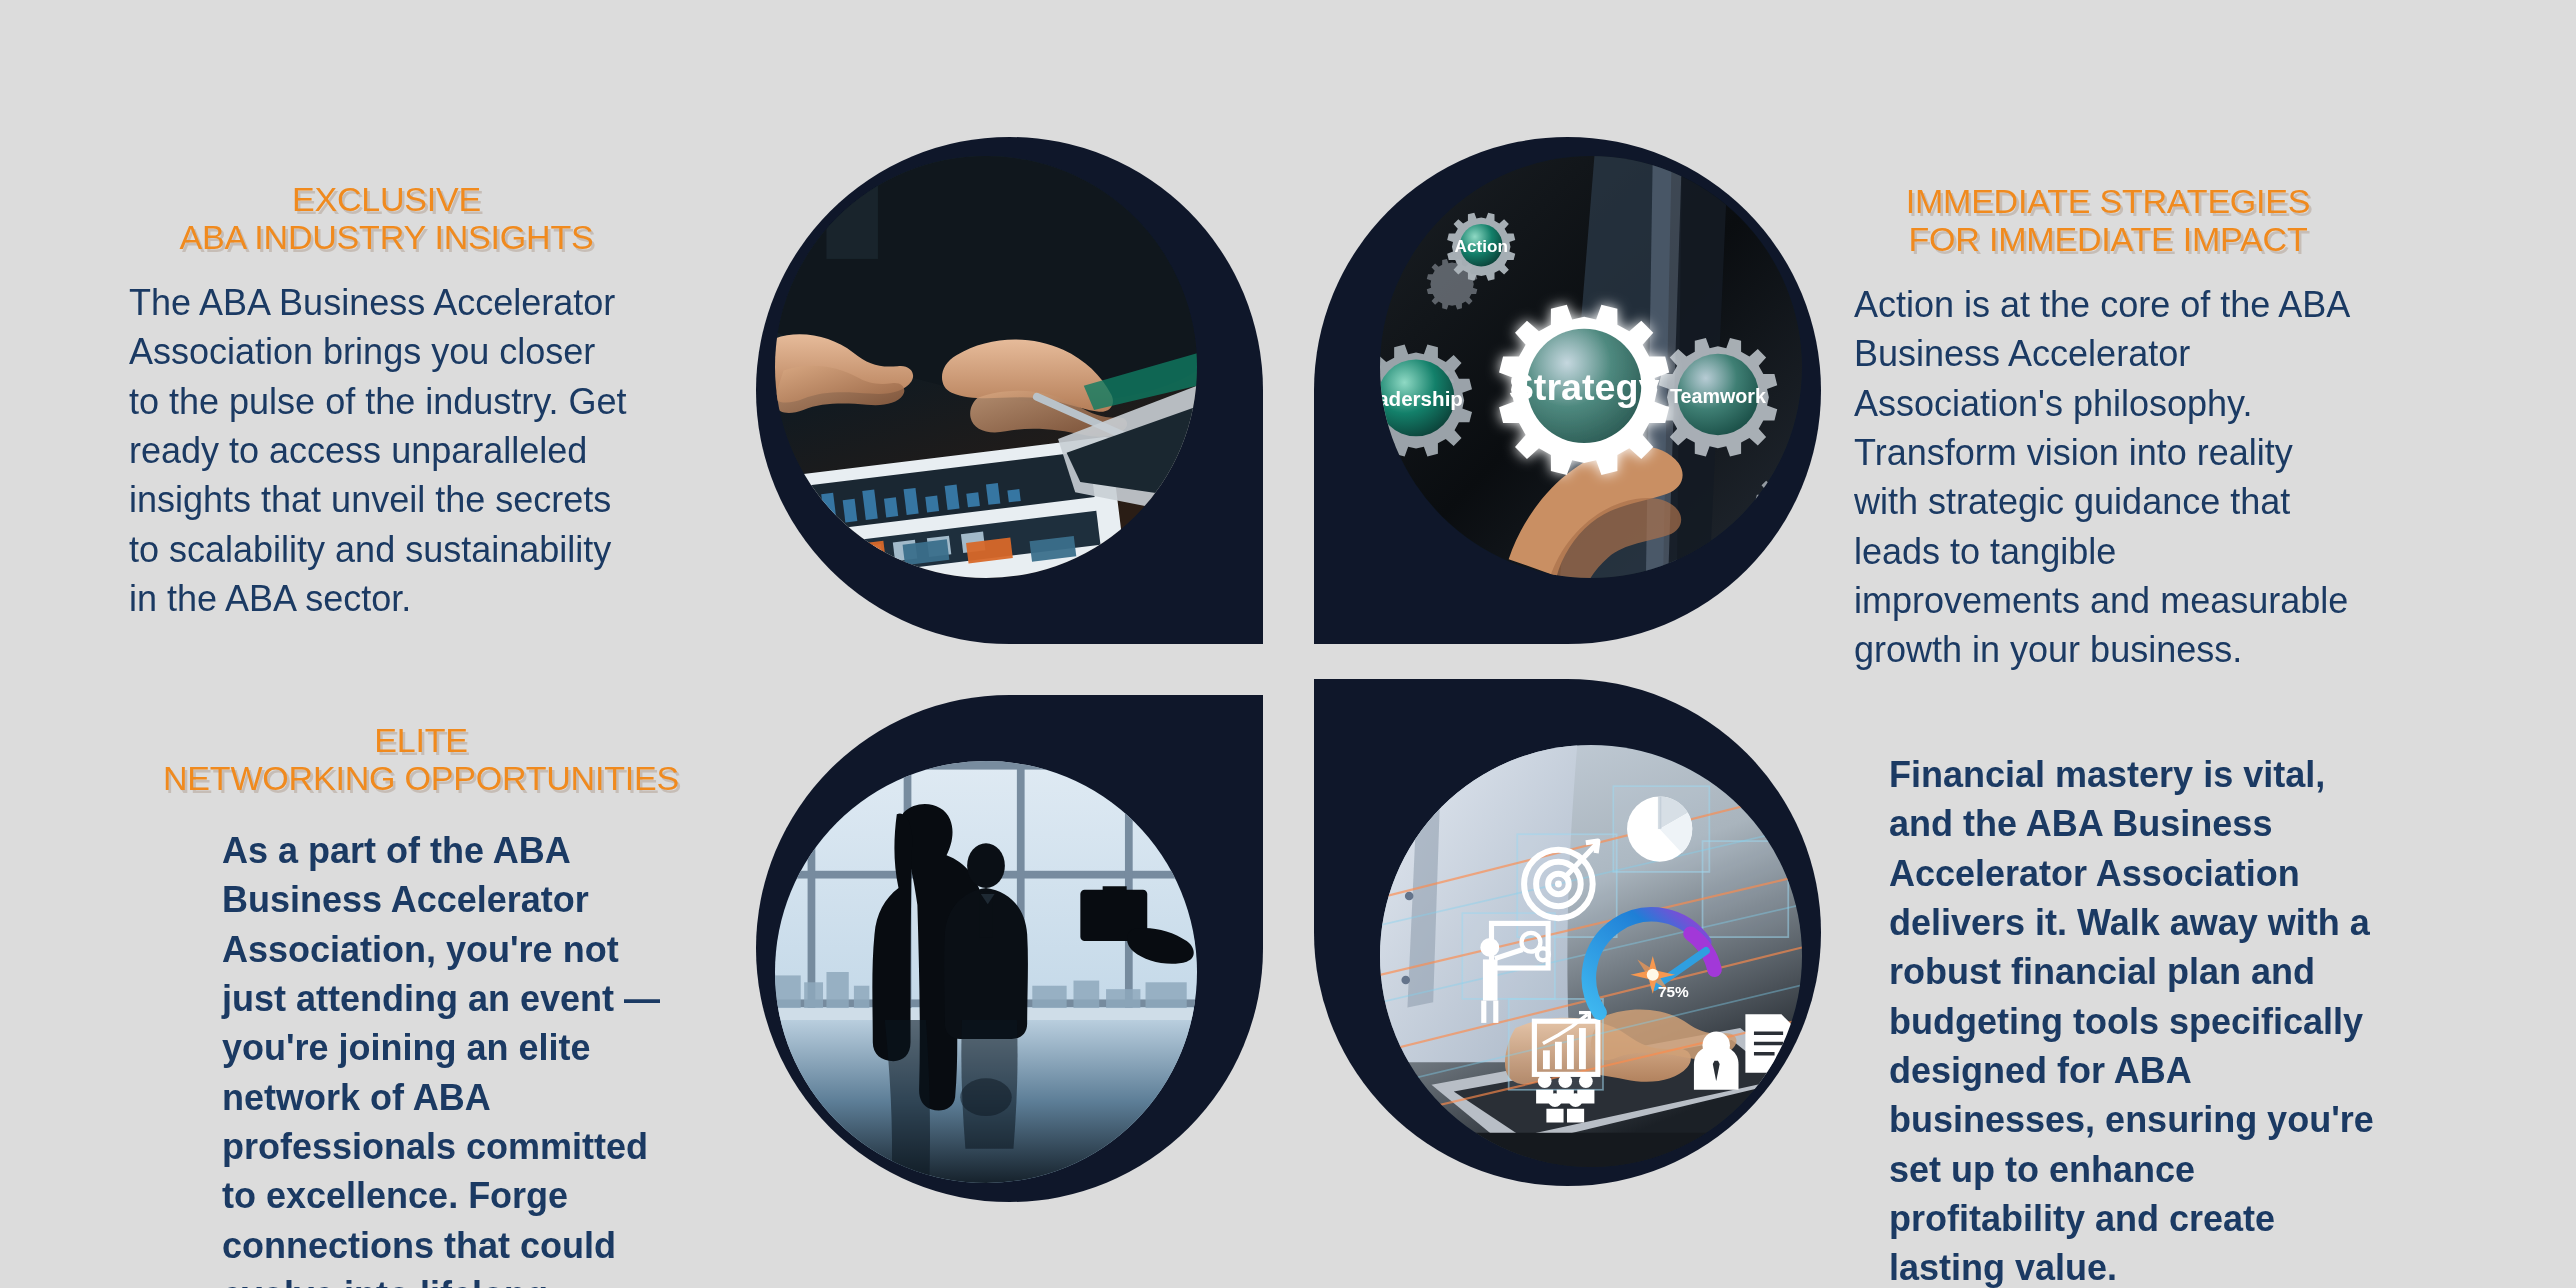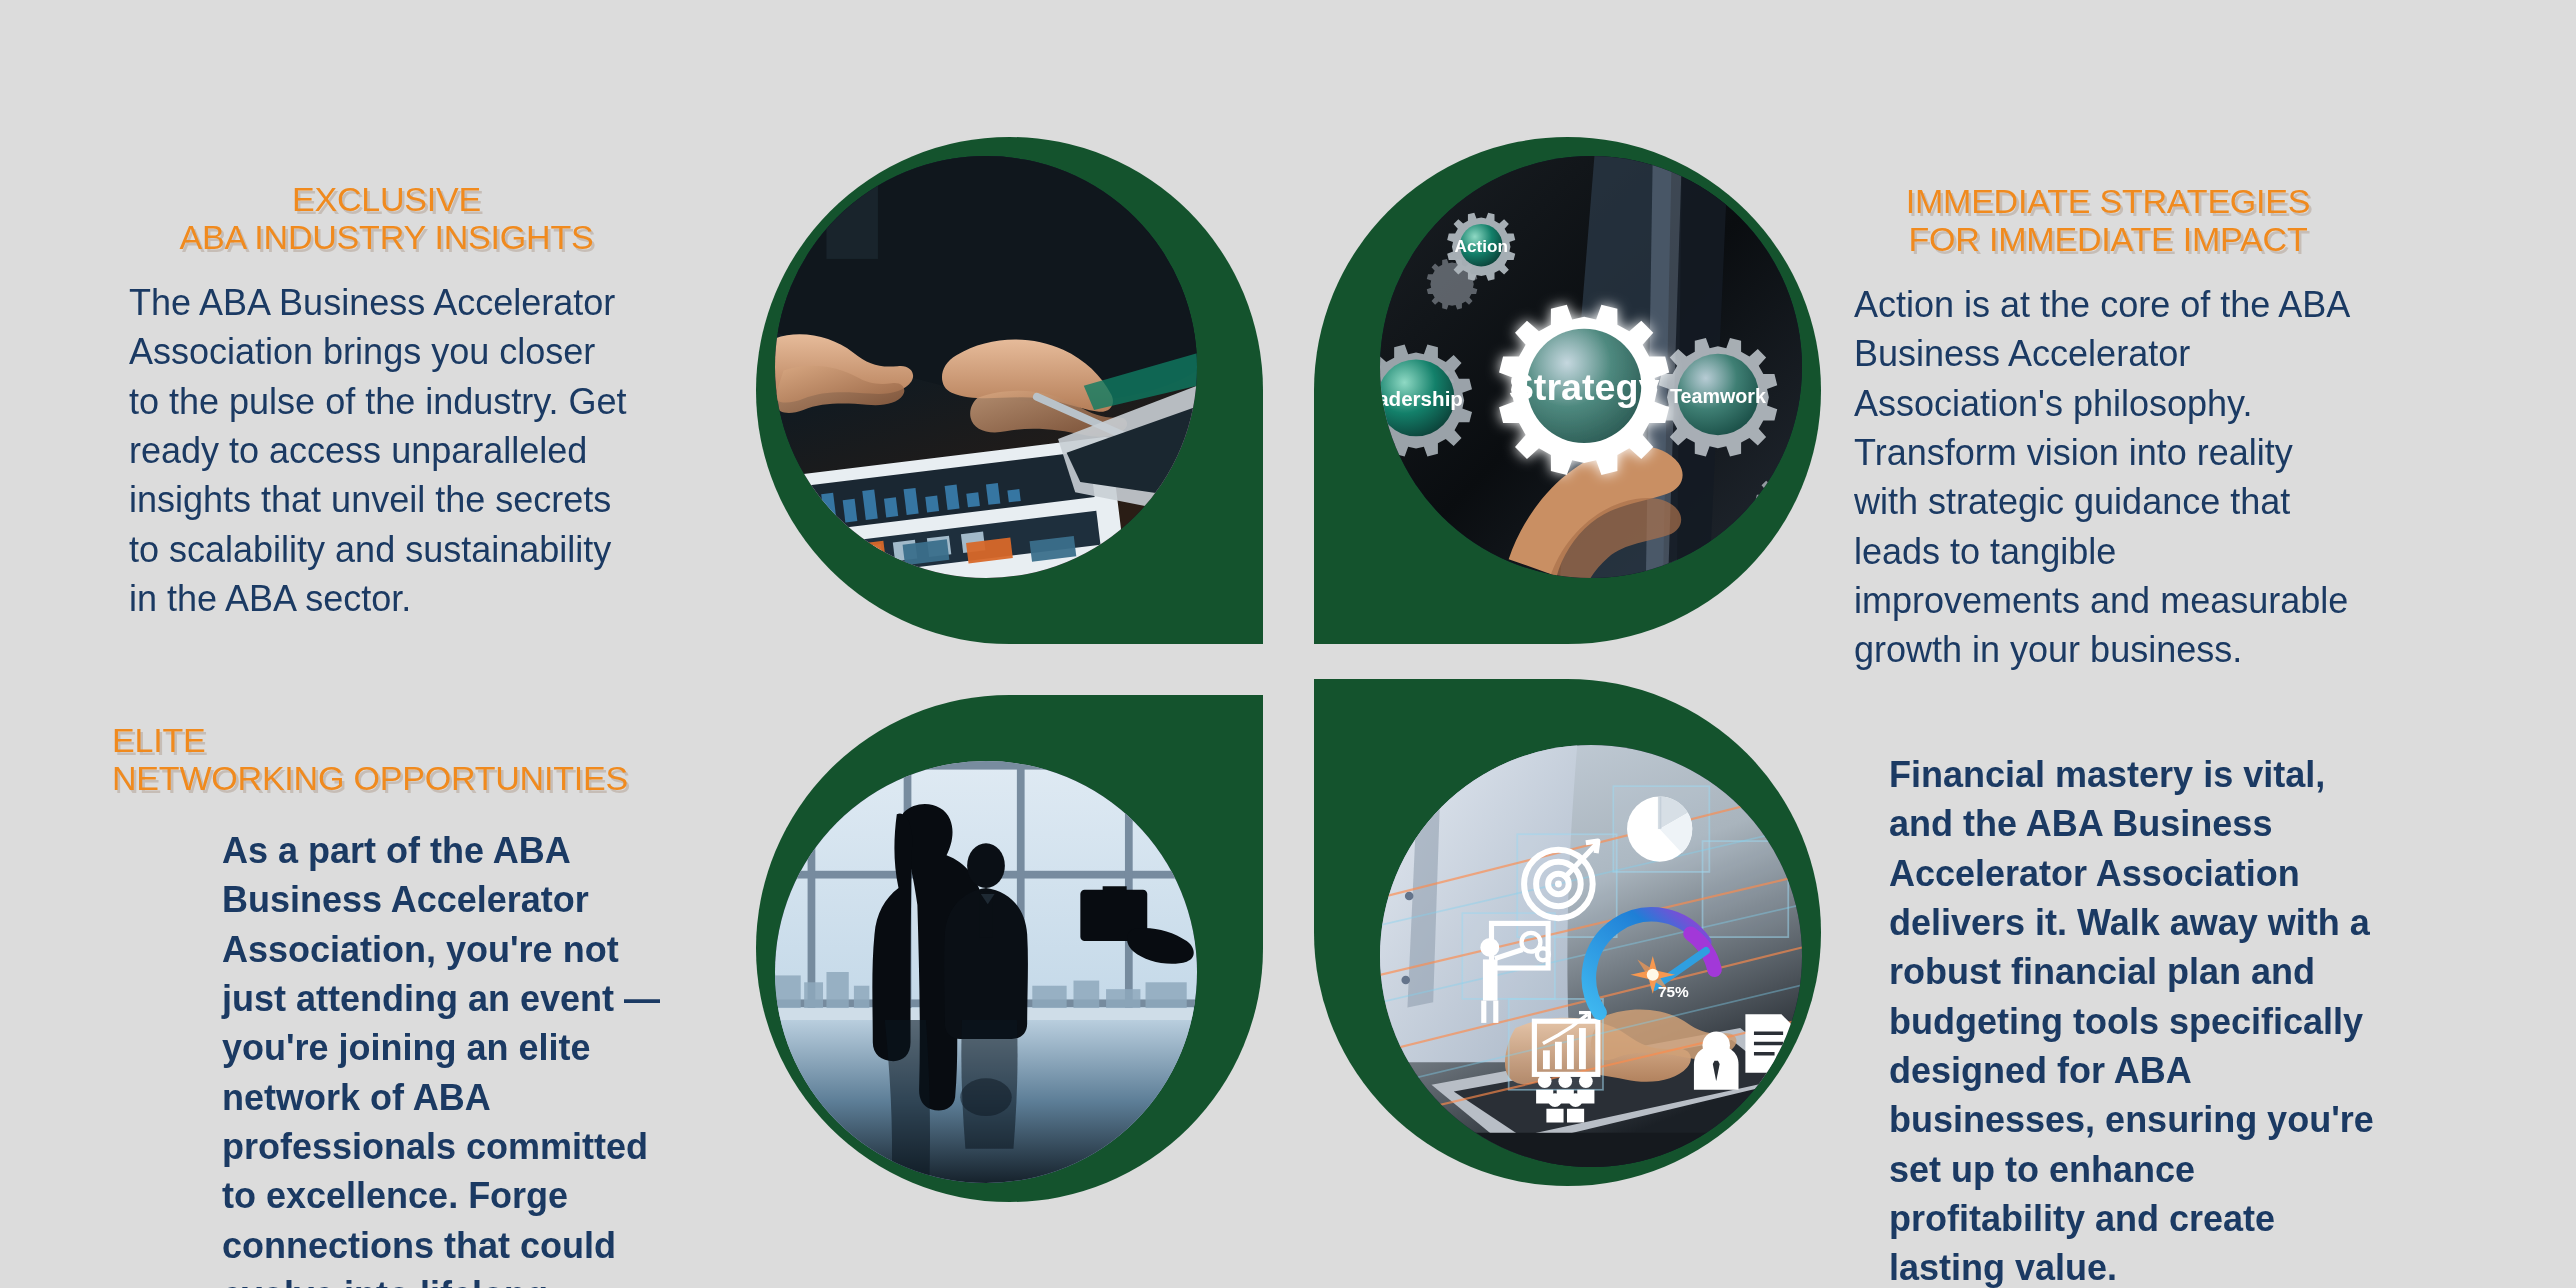--- a/index.html
+++ b/index.html
@@ -15,21 +15,21 @@
 
   
   .cluster{
     position:absolute;
     left:756px; top:137px;
     width:1065px; height:1065px;
   }
   .quad{
     position:absolute;
     width:507px;height:507px;
-    background:#14532d;
+    background:#0f172a;
     overflow:hidden;
   }
   
   .quad.tl{left:0;   top:0;   border-radius:50% 50% 0 50%;}
   .quad.tr{right:0;  top:0;   border-radius:50% 50% 50% 0;}
   .quad.bl{left:0;   bottom:0;border-radius:50% 0 50% 50%;}
   .quad.br{right:0;  bottom:16px;border-radius:0 50% 50% 50%;}
 
   
   .photo{
@@ -70,21 +70,21 @@
   .block.tl .heading{text-align:center;}
   .block.tl .body-copy{width:498px;margin-left:0;}
 
   
   .block.tr{left:1846px; top:182px; width:524px;}
   .block.tr .heading{text-align:center;}
   .block.tr .body-copy{width:498px;}
 
   
   .block.bl{left:112px; top:721px; width:618px;}
-  .block.bl .heading{}
+  .block.bl .heading{text-align:center;}
   .block.bl .body-copy{width:464px;margin-left:110px;margin-top:29px;font-weight:bold;}
 
   
   .block.br{left:1769px; top:721px; width:704px;}
   .block.br .heading{text-align:center;}
   .block.br .body-copy{width:498px;margin-left:120px;margin-top:29px;font-weight:bold;}
 
   
   .lbl{font-family:"Liberation Sans",sans-serif;font-weight:bold;fill:#fff;}
 </style>

